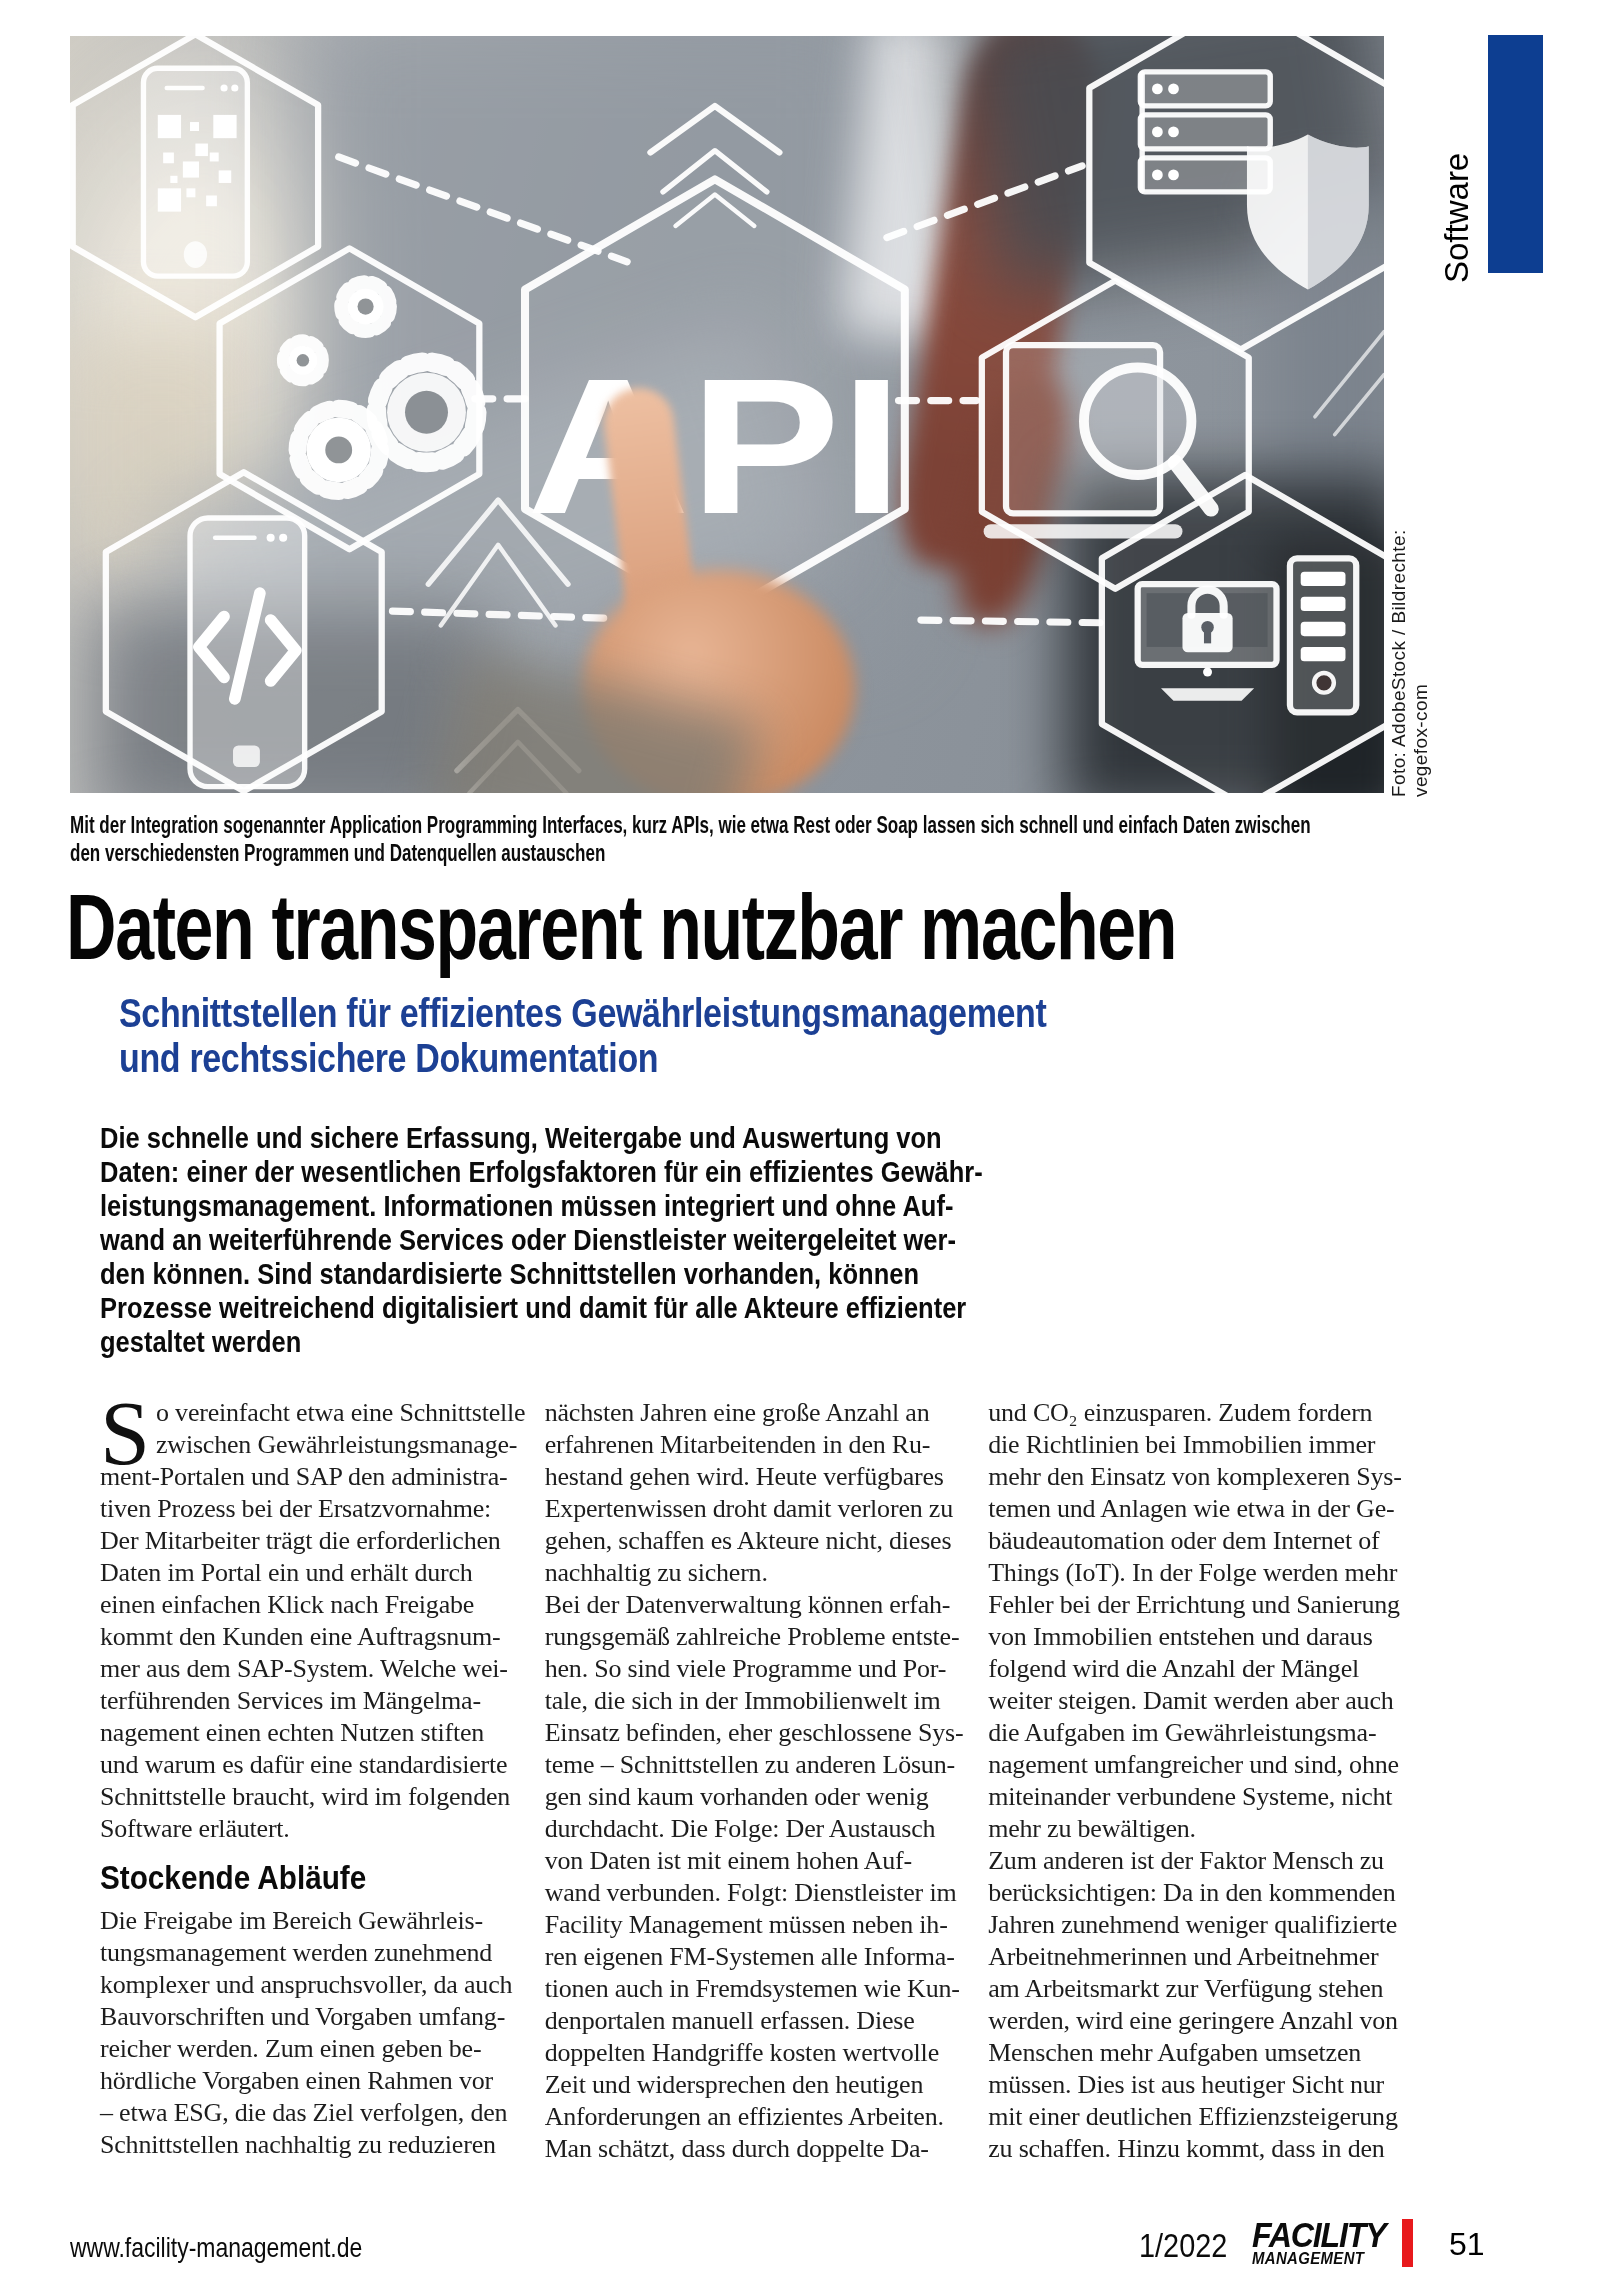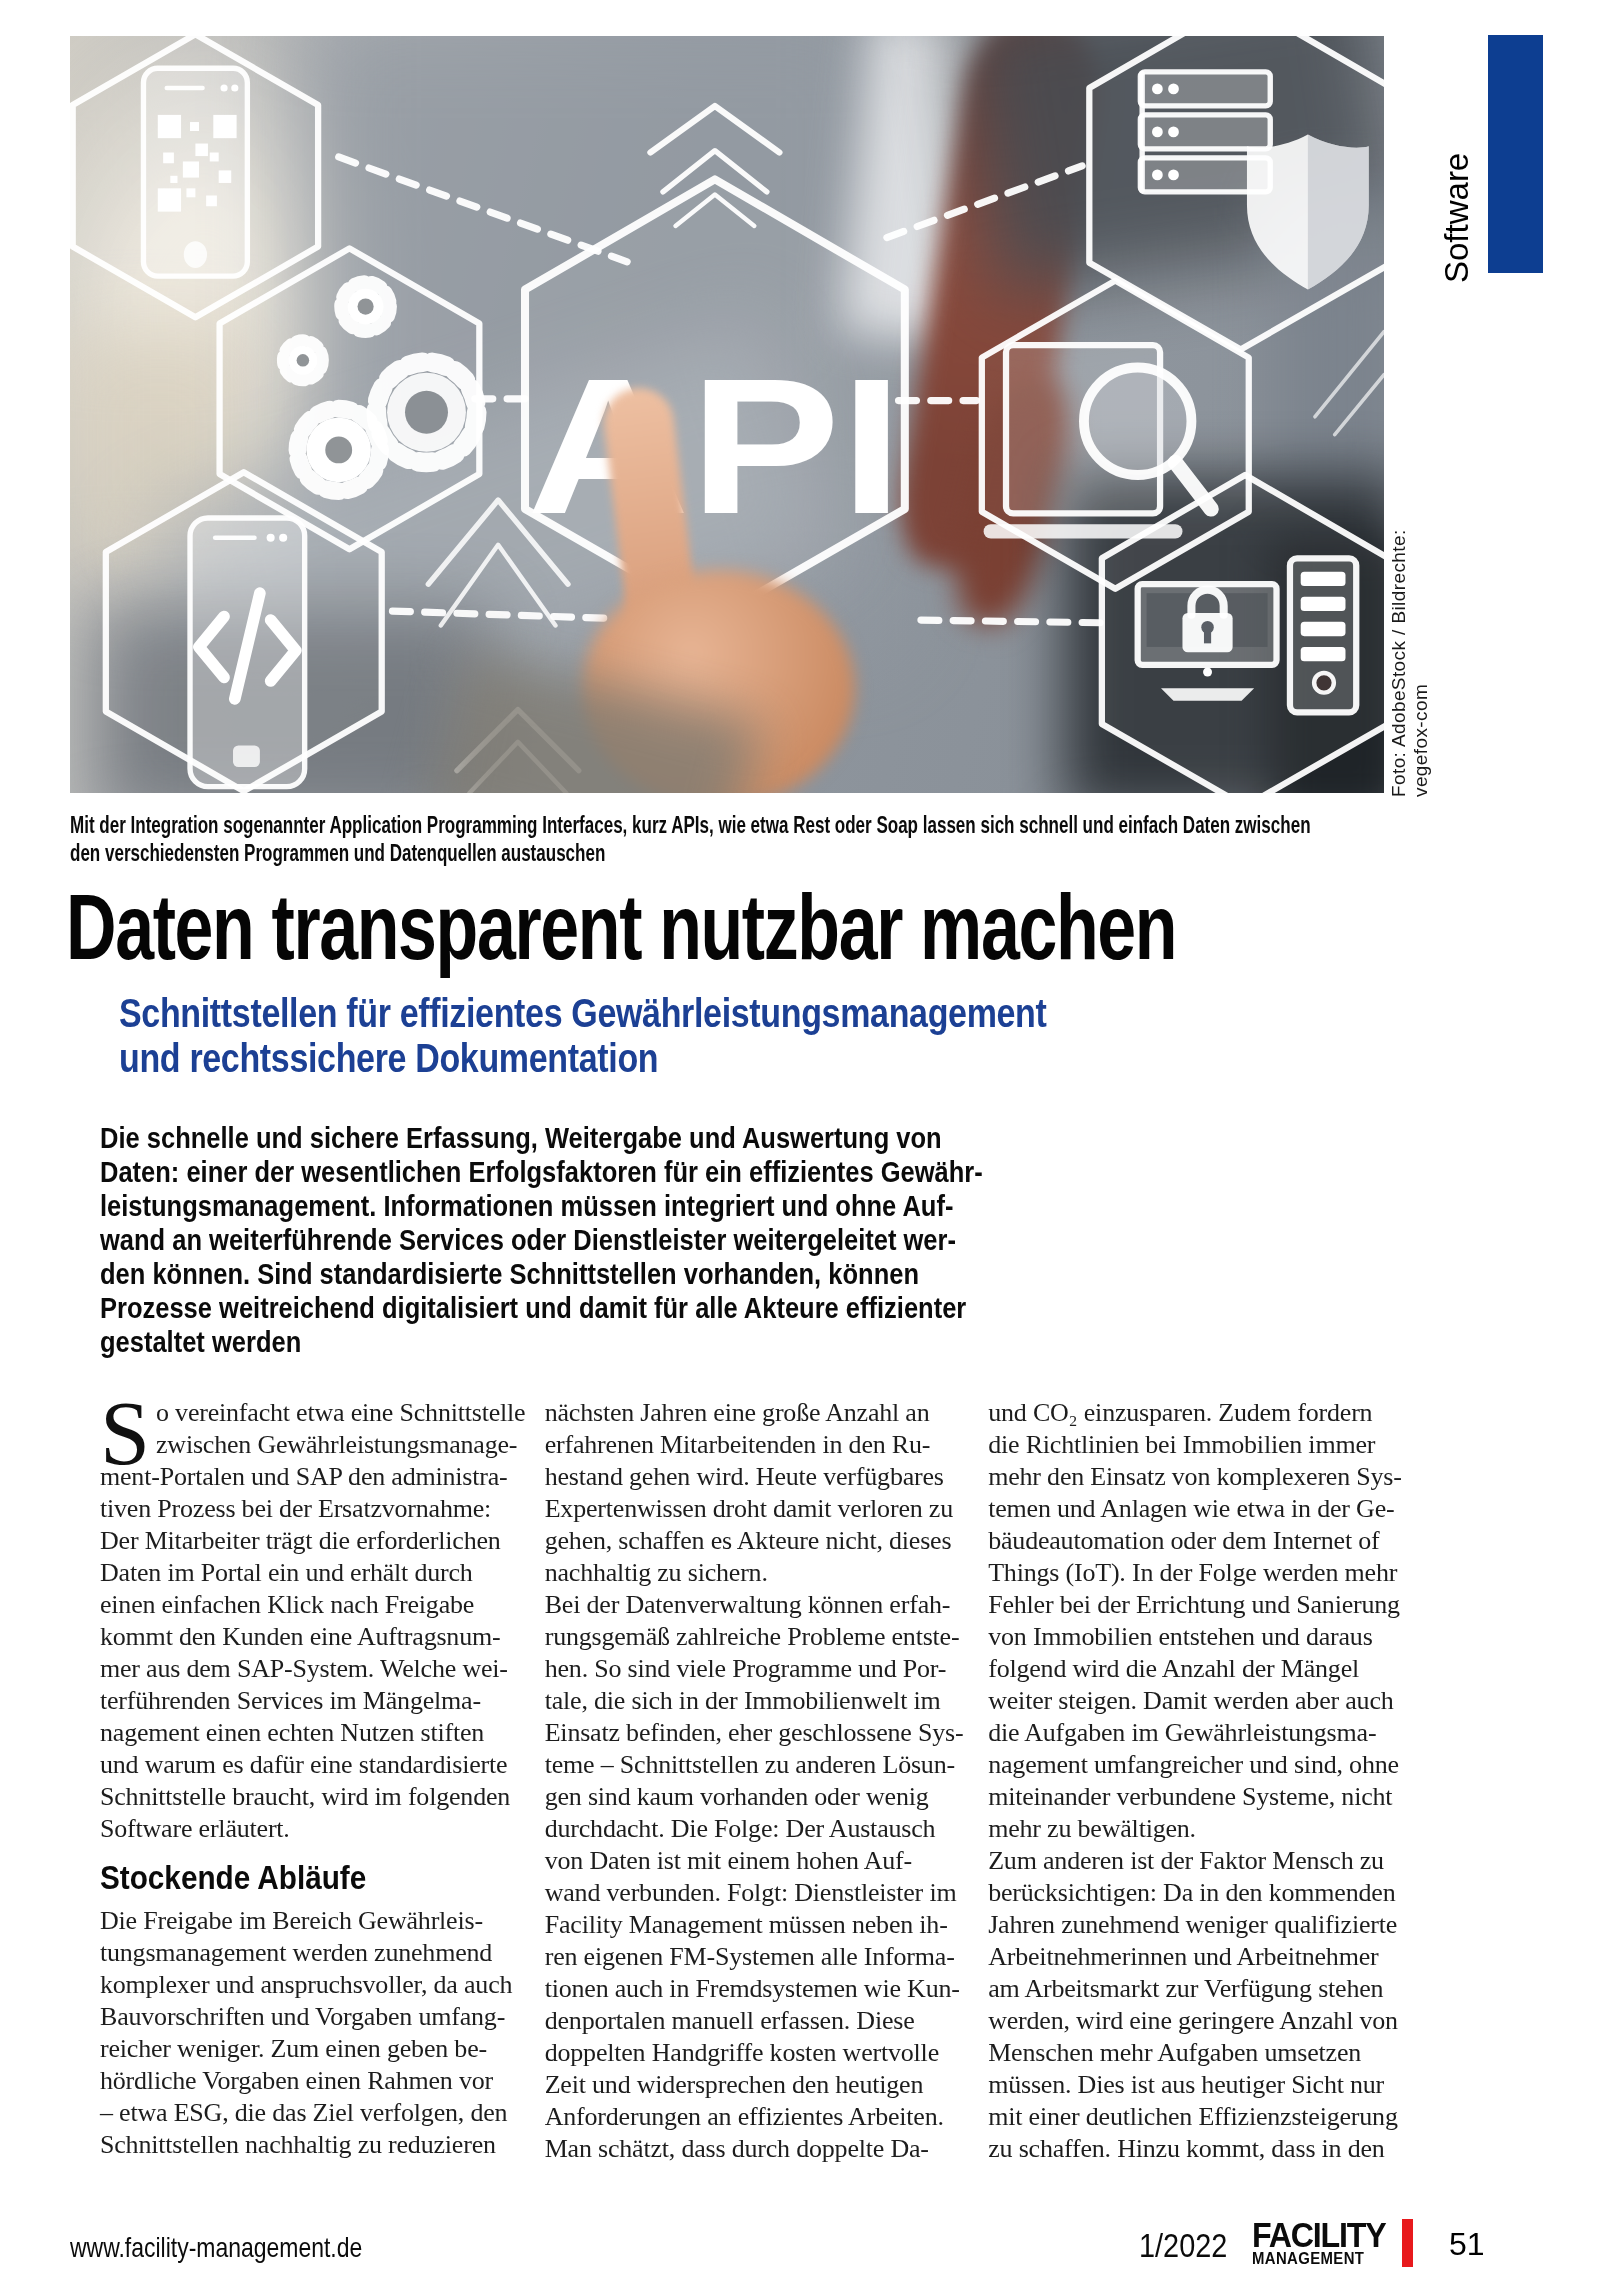--- a/index.html
+++ b/index.html
@@ -59,21 +59,21 @@
             font-size:90px;line-height:.78;color:#111;}
   .col-heading{font-family:"Liberation Sans","DejaVu Sans",sans-serif;font-weight:bold;font-size:33px;
                line-height:36px;color:#0b0b0b;margin:15px 0 9px;transform:scaleX(.9);transform-origin:left top;
                white-space:nowrap;}
 
   
   .footer-site{position:absolute;left:70px;top:2232px;font-size:28px;color:#0b0b0b;
                transform:scaleX(.82);transform-origin:left top;}
   .footer-issue{position:absolute;left:1139px;top:2226px;font-size:34px;color:#0b0b0b;
                 transform:scaleX(.85);transform-origin:left top;}
-  .footer-logo{position:absolute;left:1252px;top:2219px;display:flex;align-items:flex-start;}
+  .footer-logo{position:absolute;left:1252px;top:2219px;display:flex;align-items:flex-start;font-style:italic;}
   .logo-text{display:flex;flex-direction:column;align-items:flex-start;}
   .logo-l1{font-weight:bold;font-size:35px;line-height:32px;letter-spacing:-1.3px;color:#0b0b0b;
            transform:scaleX(.92);transform-origin:left top;}
   .logo-l2{font-weight:bold;font-size:15.7px;line-height:16px;letter-spacing:0.4px;color:#0b0b0b;
            transform:scaleX(.95);transform-origin:left top;}
   .logo-bar{width:11.6px;height:48px;margin-left:4.5px;}
   .footer-page{position:absolute;left:1449px;top:2226px;font-size:32px;color:#000000;}
 </style>
 </head>
 <body>
@@ -264,21 +264,21 @@
         <div class="bline">terführenden Services im Mängelma-</div>
         <div class="bline">nagement einen echten Nutzen stiften</div>
         <div class="bline">und warum es dafür eine standardisierte</div>
         <div class="bline">Schnittstelle braucht, wird im folgenden</div>
         <div class="bline">Software erläutert.</div>
         <div class="col-heading">Stockende Abläufe</div>
         <div class="bline">Die Freigabe im Bereich Gewährleis-</div>
         <div class="bline">tungsmanagement werden zunehmend</div>
         <div class="bline">komplexer und anspruchsvoller, da auch</div>
         <div class="bline">Bauvorschriften und Vorgaben umfang-</div>
-        <div class="bline">reicher weniger. Zum einen geben be-</div>
+        <div class="bline">reicher werden. Zum einen geben be-</div>
         <div class="bline">hördliche Vorgaben einen Rahmen vor</div>
         <div class="bline">– etwa ESG, die das Ziel verfolgen, den</div>
         <div class="bline">Schnittstellen nachhaltig zu reduzieren</div>
       </div>
     <div class="col">
         <div class="bline">nächsten Jahren eine große Anzahl an</div>
         <div class="bline">erfahrenen Mitarbeitenden in den Ru-</div>
         <div class="bline">hestand gehen wird. Heute verfügbares</div>
         <div class="bline">Expertenwissen droht damit verloren zu</div>
         <div class="bline">gehen, schaffen es Akteure nicht, dieses</div>

